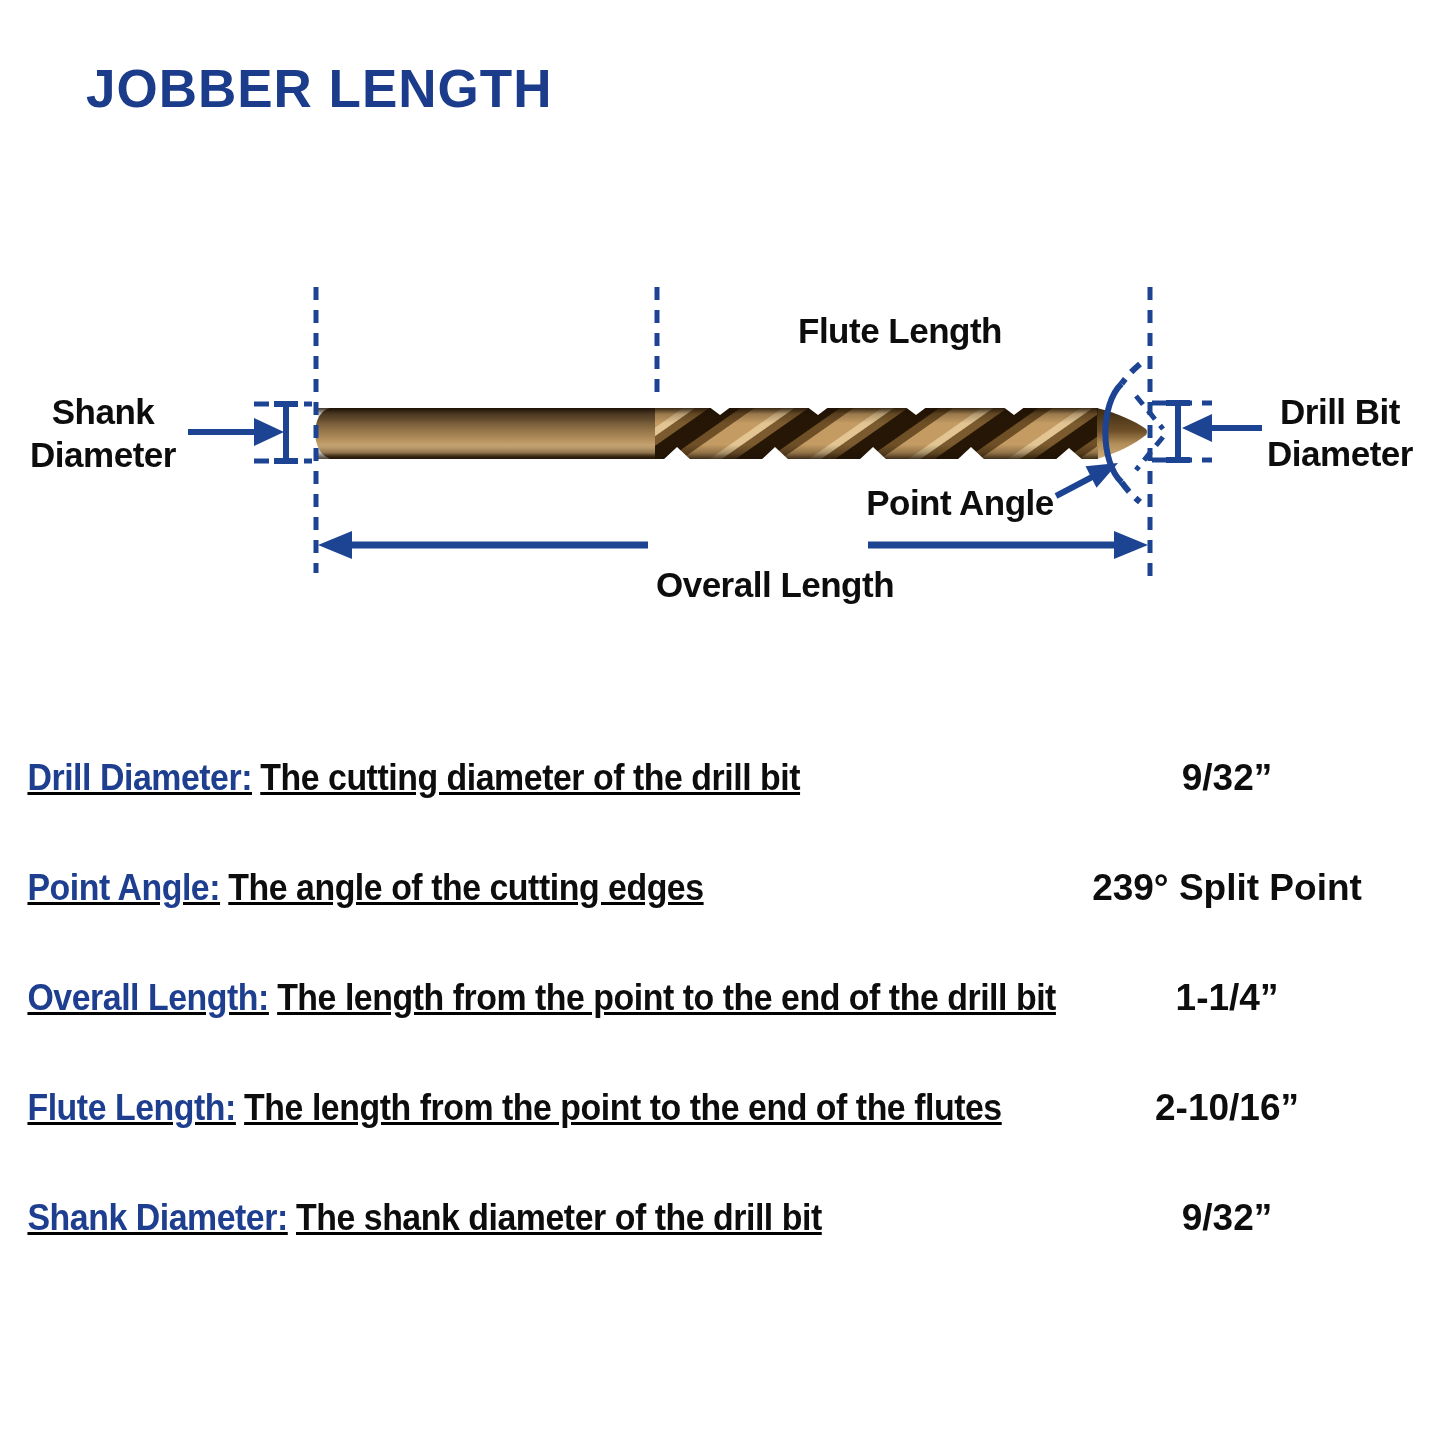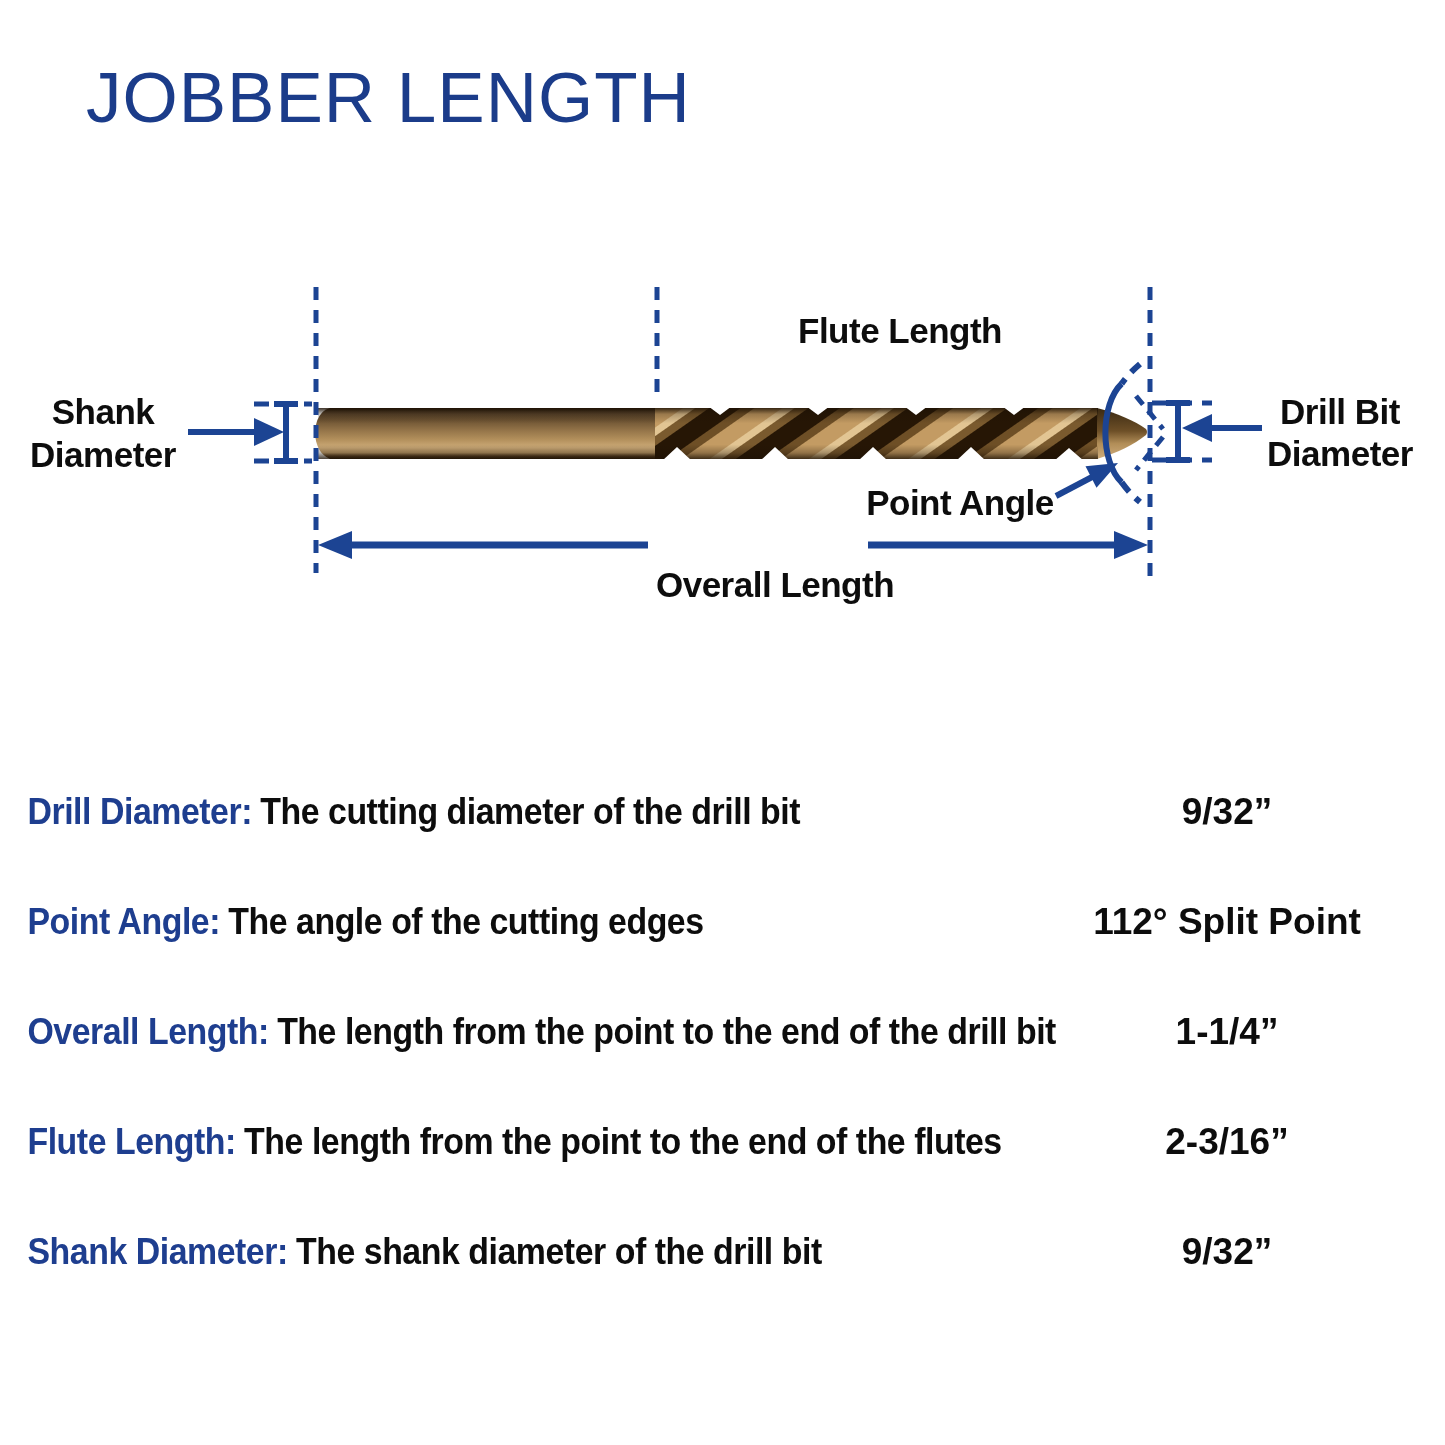--- a/index.html
+++ b/index.html
@@ -2,33 +2,33 @@
 <html style="--title-navy: #1b3c8a; --label-blue: #1e3e8f; --diagram-blue: #1c4493; --text-black: #0d0d0d; --drill-bit-light: #c9a46b; --drill-bit-dark: #2a1a08;"><head>
 <meta charset="utf-8">
 <style>
   html,body{margin:0;padding:0;}
   body{
     width:1445px;height:1445px;position:relative;background:#ffffff;
     font-family:"Liberation Sans","DejaVu Sans",sans-serif;overflow:hidden;
   }
   .page-title{
     position:absolute;left:86px;top:62px;margin:0;
-    font-size:71px;font-weight:normal;letter-spacing:1px;line-height:1;
+    font-size:53px;font-weight:bold;letter-spacing:1px;line-height:1;
     color:var(--title-navy,#1b3c8a);white-space:nowrap;
   }
   #diagram-svg{position:absolute;left:0;top:250px;width:1445px;height:400px;}
   .blue-stroke{stroke:var(--diagram-blue,#1c4493);}
   .blue-fill{fill:var(--diagram-blue,#1c4493);}
   .diag-label{
     font-family:"Liberation Sans","DejaVu Sans",sans-serif;
     font-size:35px;font-weight:bold;fill:var(--text-black,#0d0d0d);
     letter-spacing:-0.5px;
   }
   .specs{position:absolute;top:757px;left:0;width:1445px;}
-  .spec-row{position:relative;height:110px;display:flex;align-items:center;}
+  .spec-row{position:relative;height:110px;display:flex;text-decoration:underline;}
   .spec-text{
     white-space:nowrap;padding-left:30px;font-size:37px;font-weight:bold;
     letter-spacing:-0.5px;transform:scaleX(0.915);transform-origin:0 50%;
     color:var(--text-black,#0d0d0d);
   }
   .spec-label{color:var(--label-blue,#1e3e8f);margin-right:9px;}
   .spec-value{
     position:absolute;left:1072px;width:310px;text-align:center;
     font-size:37px;font-weight:bold;color:var(--text-black,#0d0d0d);
     white-space:nowrap;
@@ -160,33 +160,33 @@
   <div class="spec-row">
     <div class="spec-text">
       <span class="spec-label">Drill Diameter:</span><span class="spec-desc">The cutting diameter of the drill bit</span>
     </div>
     <div class="spec-value">9/32”</div>
   </div>
   <div class="spec-row">
     <div class="spec-text">
       <span class="spec-label">Point Angle:</span><span class="spec-desc">The angle of the cutting edges</span>
     </div>
-    <div class="spec-value">112° Split Point</div>
+    <div class="spec-value">239° Split Point</div>
   </div>
   <div class="spec-row">
     <div class="spec-text">
       <span class="spec-label">Overall Length:</span><span class="spec-desc">The length from the point to the end of the drill bit</span>
     </div>
     <div class="spec-value">1-1/4”</div>
   </div>
   <div class="spec-row">
     <div class="spec-text">
       <span class="spec-label">Flute Length:</span><span class="spec-desc">The length from the point to the end of the flutes</span>
     </div>
-    <div class="spec-value">2-3/16”</div>
+    <div class="spec-value">2-10/16”</div>
   </div>
   <div class="spec-row">
     <div class="spec-text">
       <span class="spec-label">Shank Diameter:</span><span class="spec-desc">The shank diameter of the drill bit</span>
     </div>
     <div class="spec-value">9/32”</div>
   </div>
 </div>
 
 </body></html>

